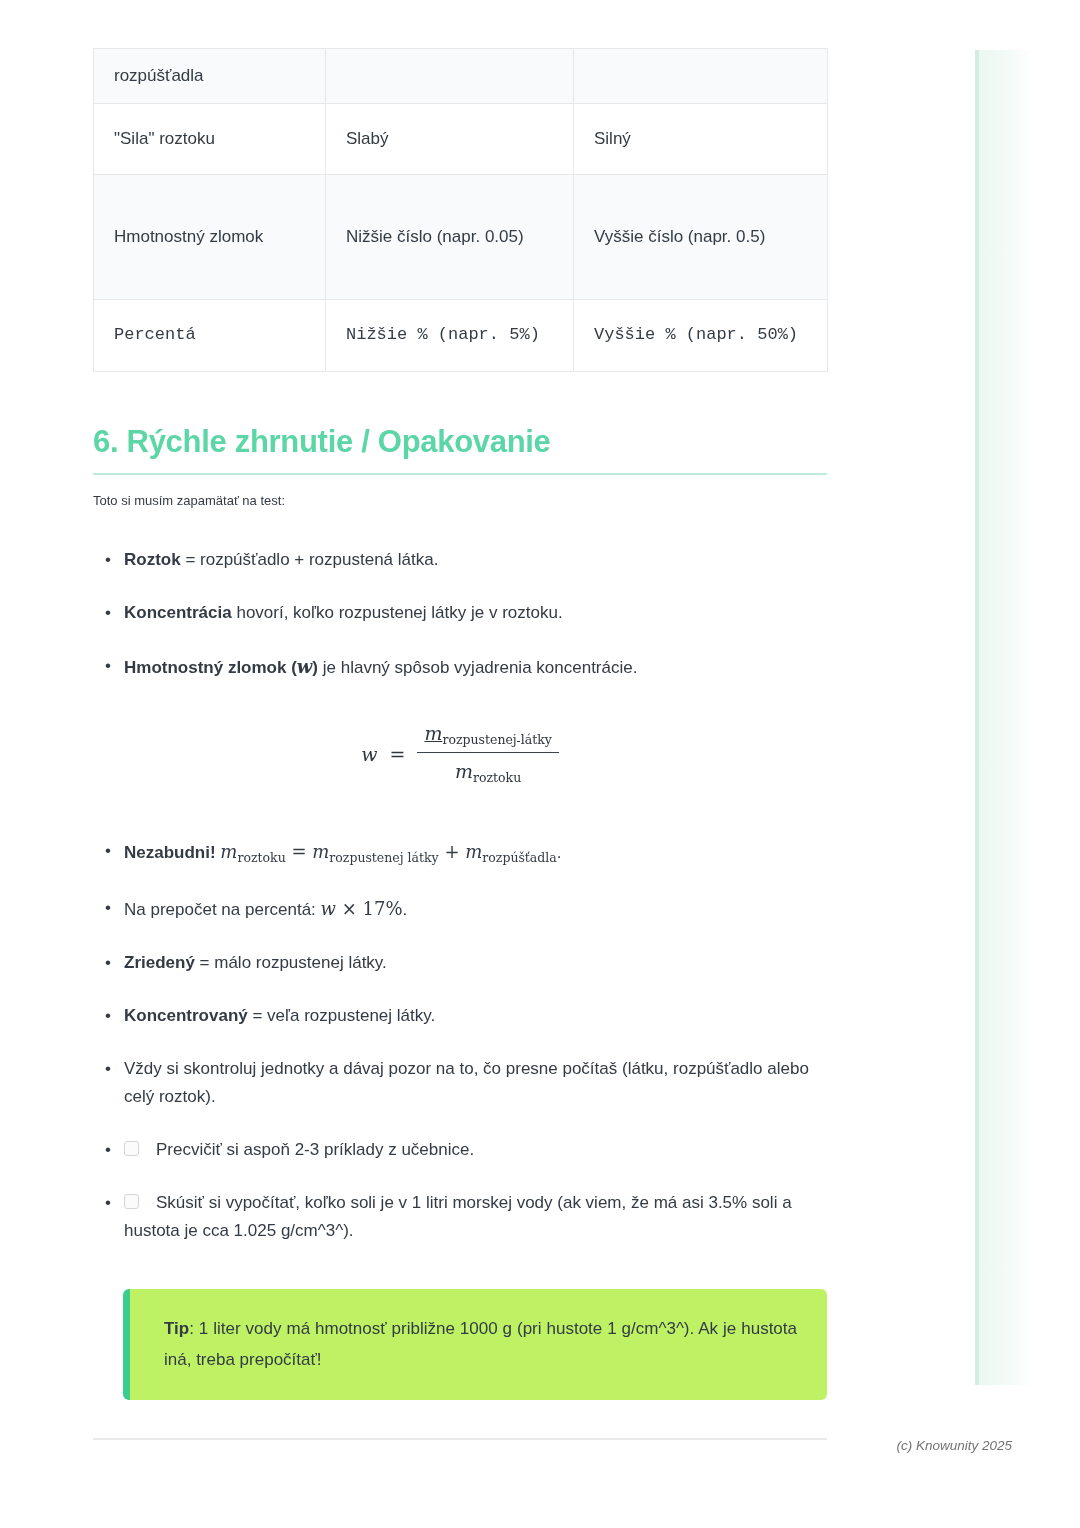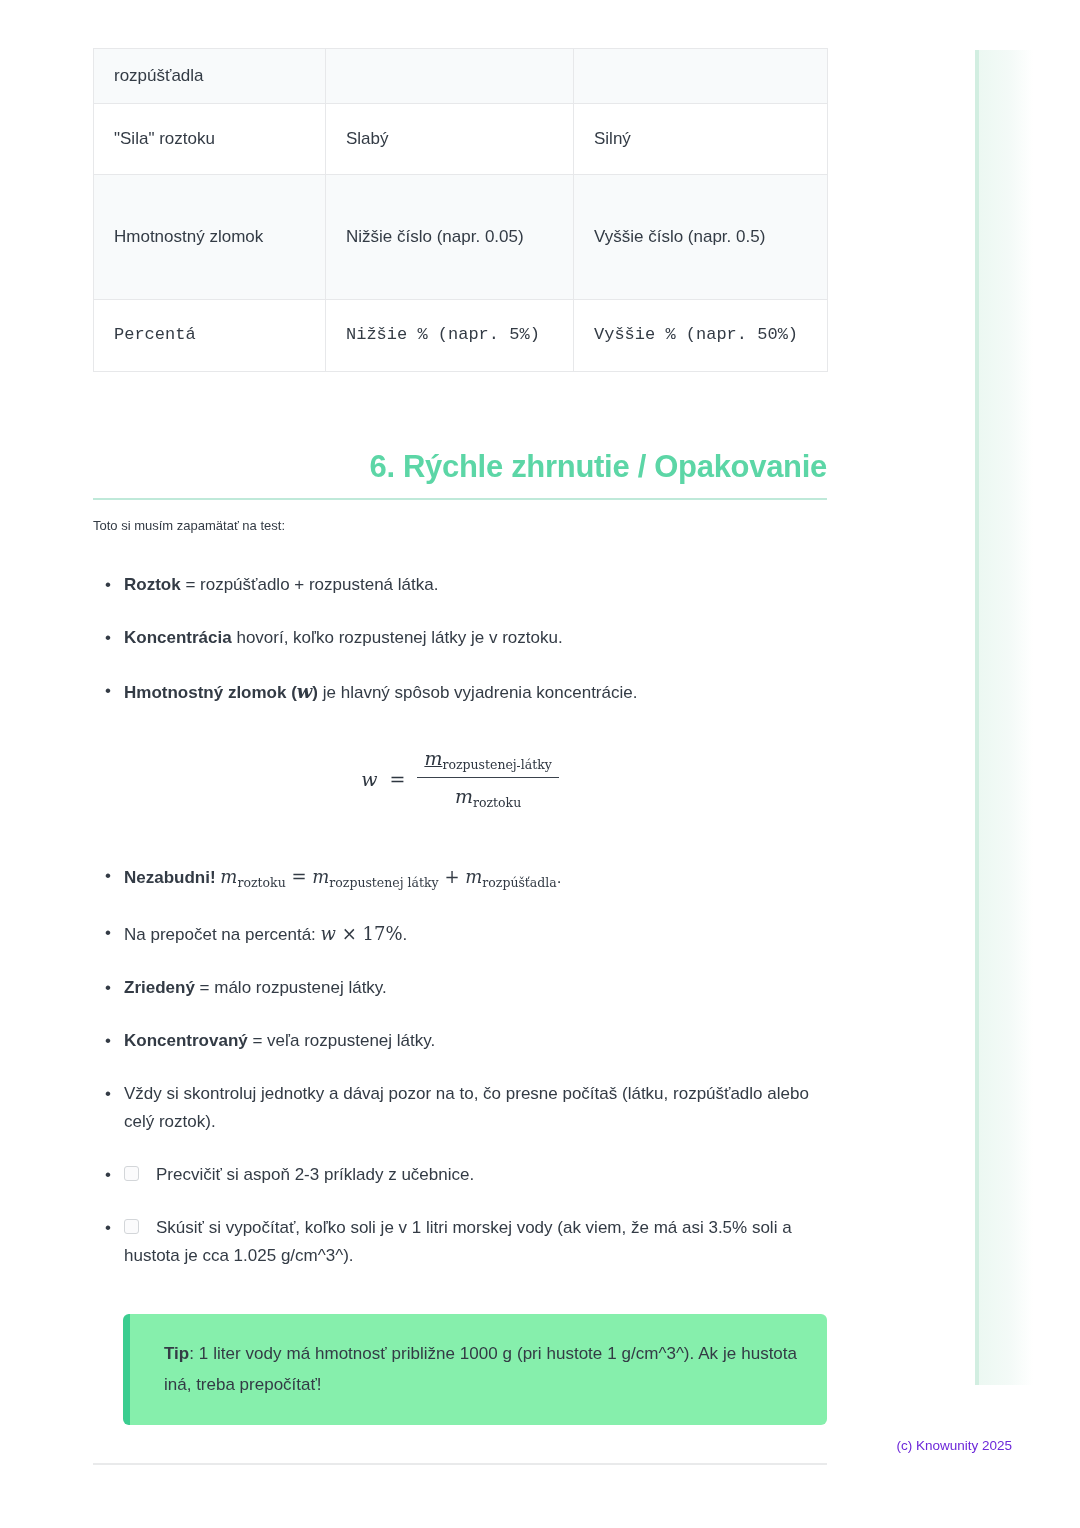--- a/index.html
+++ b/index.html
@@ -46,27 +46,26 @@
     background: #ffffff;
   }
   tr.shaded td { background: #f8fafb; }
   tr.clipped td { height: 55px; padding-top: 8px; padding-bottom: 8px; }
   tr.r-sila td { height: 71px; }
   tr.r-zlomok td { height: 125px; }
   tr.r-percenta td { height: 72px; font-family: Liberation Mono, monospace; }
 
   
   h2.section {
-    margin-top: 76px;
+    margin-top: 51px;
     font-size: 31px;
     font-weight: 700;
     letter-spacing: -0.3px;
     color: #5cd6a6;
     line-height: 1.2;
-    text-align: right;
   }
   .heading-underline {
     margin-top: 13px;
     width: 734px; height: 2px;
     background: #bfe9d9;
   }
   p.intro {
     margin-top: 16px;
     font-size: 13px;
     line-height: 1.6;
@@ -142,40 +141,41 @@
     border-bottom: 1.5px solid #3a424c;
     text-decoration: underline;
   }
   .formula .den { padding-top: 7px; }
 
   
   .tipbox {
     margin-top: 44px;
     margin-left: 30px;
     width: 704px;
-    background: #86efac;
+    background: #bef264;
     border-left: 7px solid #3bcd90;
     border-radius: 6px;
     padding: 25px 30px 25px 34px;
     font-size: 17px;
     line-height: 1.8;
     text-align: justify;
   }
 
   
   .divider {
     margin-top: 38px;
     width: 734px; height: 2px;
     background: #e9eaeb;
   }
   .footer {
     position: absolute;
     right: 68px; top: 1438px;
     font-size: 13.5px;
-    color: #6d28d9;
+    color: #737373;
+    font-style: italic;
   }
 </style>
 </head>
 <body>
 
 <div class="side-accent"></div>
 
 <div class="content">
 
   <table class="comp">

